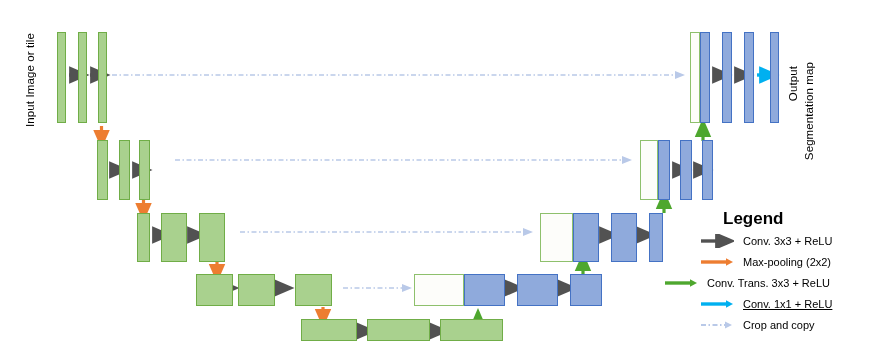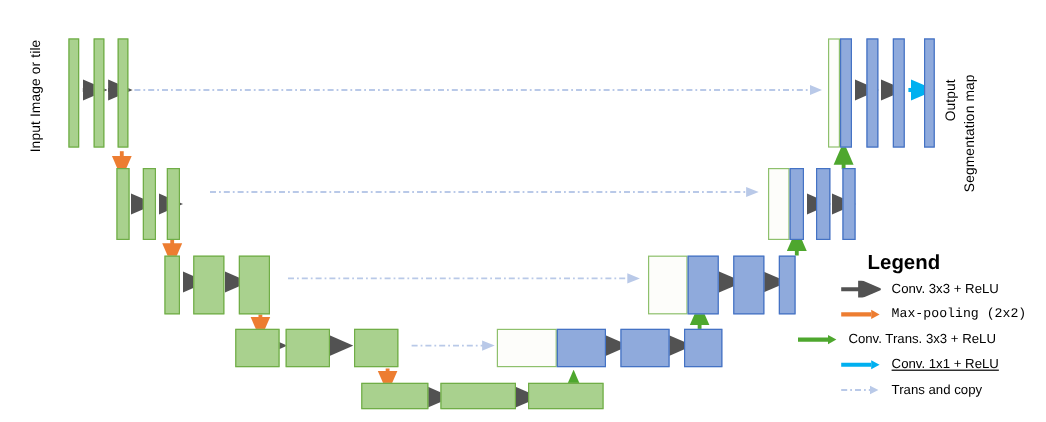--- a/index.html
+++ b/index.html
@@ -219,21 +219,21 @@
   <div class="legend-title" style="left:723px; top:209px;">Legend</div>
 
   <div class="legend-row" style="left:700px; top:234px;">
     <svg class="legend-arrow" viewBox="0 0 34 14">
       <line x1="1" y1="7" x2="26" y2="7" stroke="#525252" stroke-width="3.4" marker-end="url(#mk-gray)"></line>
       <path d="M26,3.2 L33,7 L26,10.8 Z" fill="#525252"></path>
     </svg>
     <span class="legend-label">Conv. 3x3 + ReLU</span>
   </div>
 
-  <div class="legend-row" style="left:700px; top:255px;font-family:Liberation Mono, monospace;">
+  <div class="legend-row" style="left:700px; top:255px;">
     <svg class="legend-arrow" viewBox="0 0 34 14">
       <line x1="1" y1="7" x2="26" y2="7" stroke="#ed7d31" stroke-width="3.4"></line>
       <path d="M26,3.2 L33,7 L26,10.8 Z" fill="#ed7d31"></path>
     </svg>
     <span class="legend-label">Max-pooling (2x2)</span>
   </div>
 
   <div class="legend-row" style="left:664px; top:276px;">
     <svg class="legend-arrow" viewBox="0 0 34 14">
       <line x1="1" y1="7" x2="26" y2="7" stroke="#4ea72e" stroke-width="3.4"></line>
@@ -248,16 +248,16 @@
       <path d="M26,3.2 L33,7 L26,10.8 Z" fill="#00b0f0"></path>
     </svg>
     <span class="legend-label">Conv. 1x1 + ReLU</span>
   </div>
 
   <div class="legend-row" style="left:700px; top:318px;">
     <svg class="legend-arrow" viewBox="0 0 34 14">
       <line x1="1" y1="7" x2="25" y2="7" stroke="#b9c9e8" stroke-width="1.8" stroke-dasharray="5 2.5 1.5 2.5"></line>
       <path d="M25,3.4 L32,7 L25,10.6 Z" fill="#b9c9e8"></path>
     </svg>
-    <span class="legend-label">Trans and copy</span>
+    <span class="legend-label">Crop and copy</span>
   </div>
 
 </div>
 
 </body></html>

